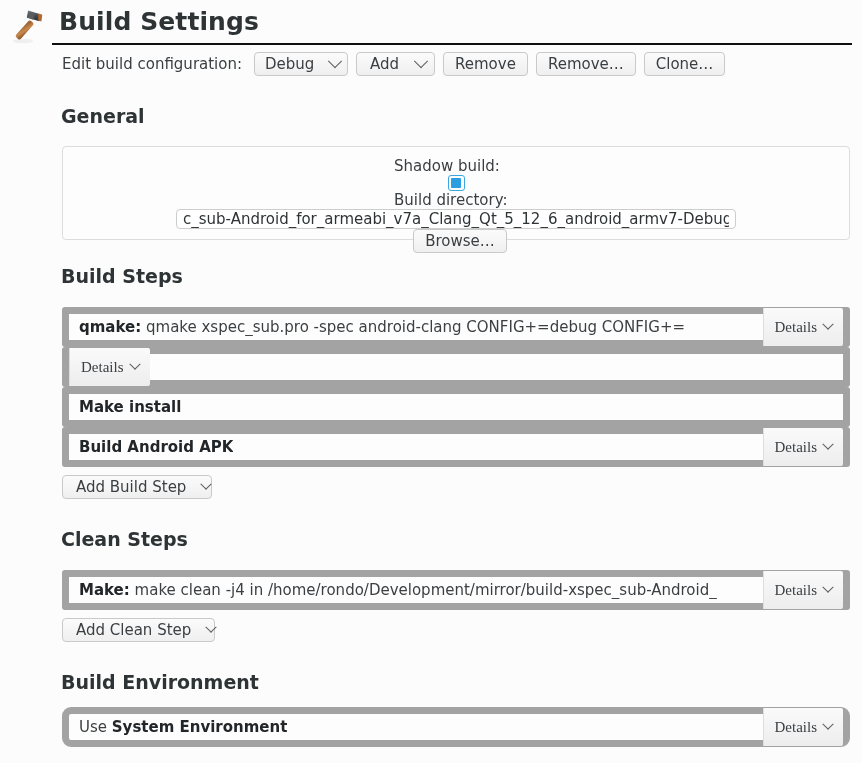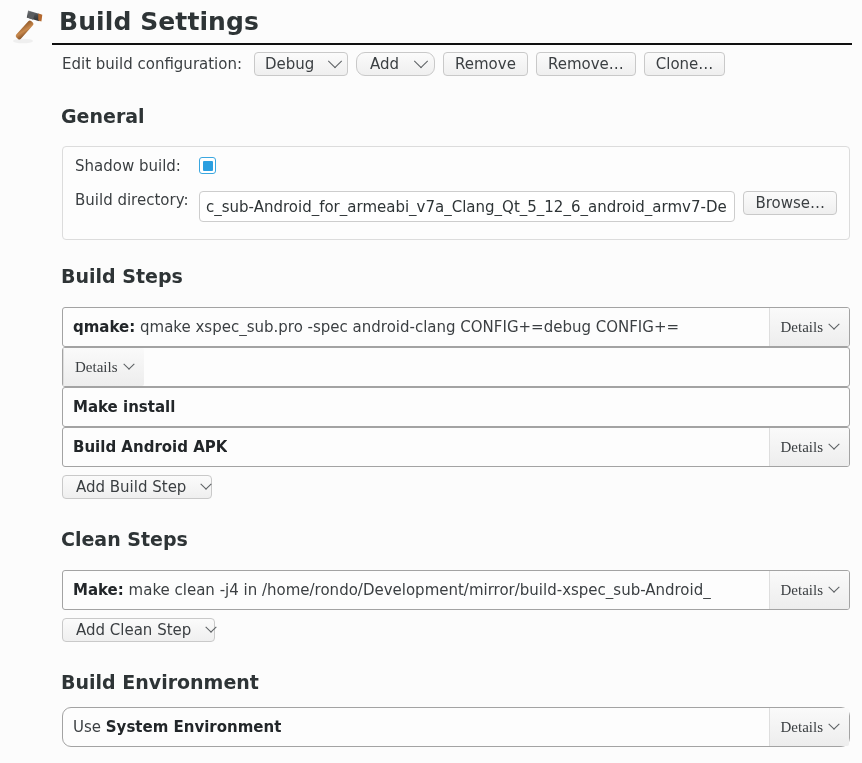--- a/index.html
+++ b/index.html
@@ -89,21 +89,21 @@
     transform: rotate(45deg) translate(-2px,-2px);
     flex: none;
   }
   .chev-sm {
     width: 7px;
     height: 7px;
     border-right-width: 1.3px;
     border-bottom-width: 1.3px;
   }
   #cfg-combo { width: 94px; padding-left: 10px; padding-right: 8px; }
-  #add-combo { width: 79px; padding-left: 13px; padding-right: 8px; border-radius: 9px; }
+  #add-combo { width: 79px; padding-left: 13px; padding-right: 8px; }
 
   
   .section-title {
     position: absolute;
     left: 61px;
     font-size: 19px;
     font-weight: bold;
     color: #2e3436;
   }
 
@@ -113,21 +113,23 @@
     left: 62px;
     width: 788px;
     background: #fdfdfd;
     border: 1px solid #dcdcdc;
     border-radius: 4px;
     box-sizing: border-box;
   }
 
   .form-row {
     display: flex;
+    align-items: center;
     height: 34px;
+    flex-direction: column;
   }
   .form-label {
     font-size: 15px;
     color: #3b3f42;
     width: 124px;
     flex: none;
   }
 
   .checkbox {
     width: 17px;
@@ -161,21 +163,21 @@
     outline: none;
   }
   .browse-btn { margin-left: 8px; }
 
   
   .step-row {
     position: absolute;
     left: 62px;
     width: 788px;
     height: 40px;
-    border: 1px solid #a3a3a3;
+    border: 7px solid #a3a3a3;
     border-radius: 3px;
     background: #fdfdfd;
     box-sizing: border-box;
     display: flex;
     align-items: center;
     justify-content: space-between;
   }
   .step-text {
     font-size: 15px;
     color: #3b3f42;

